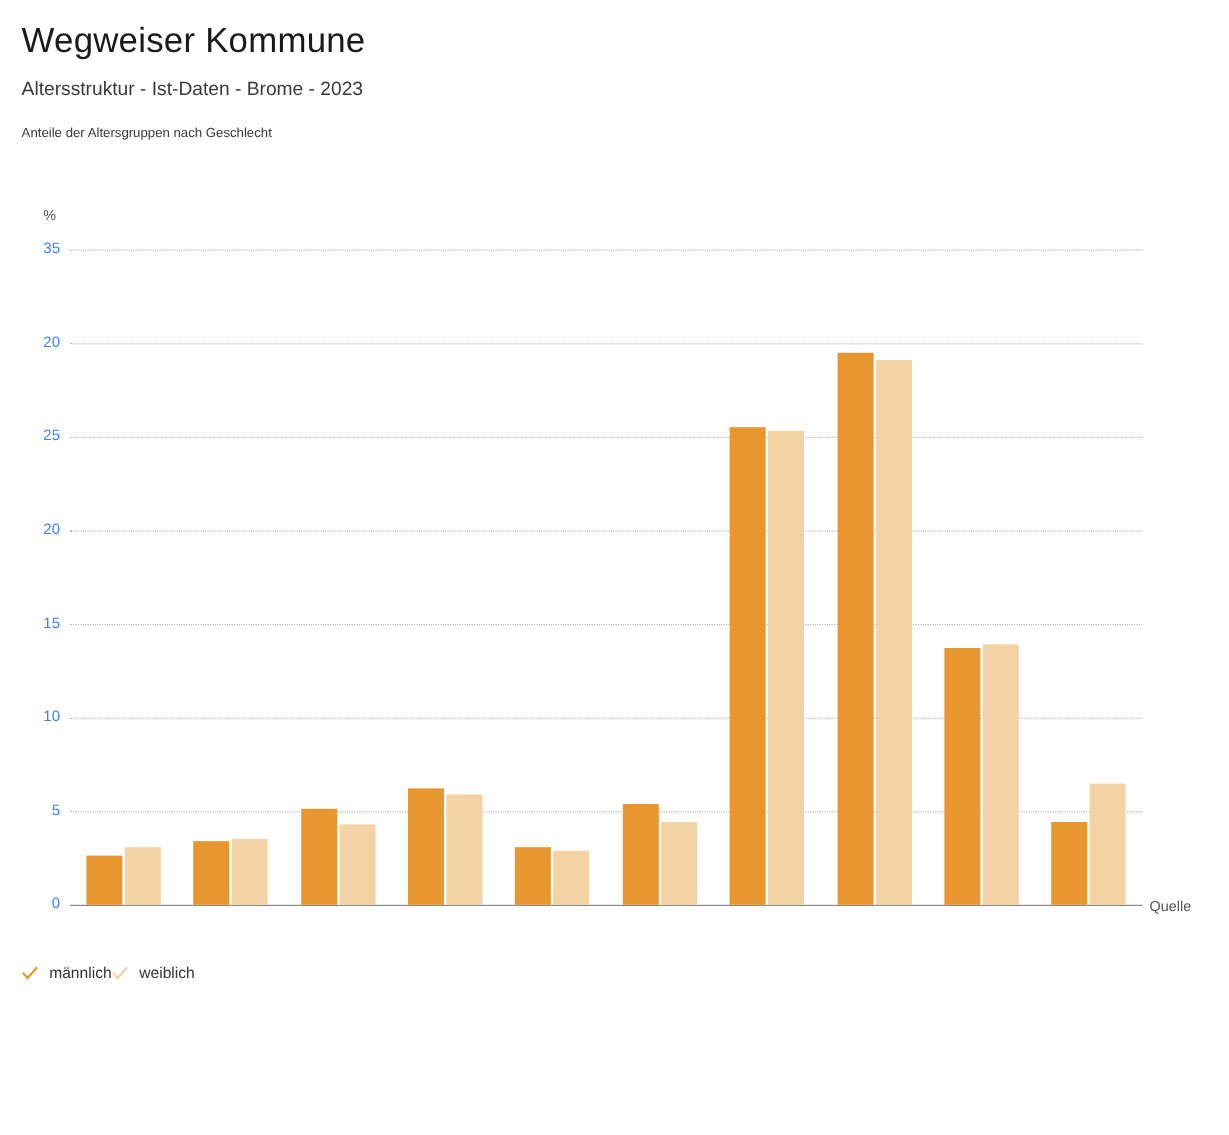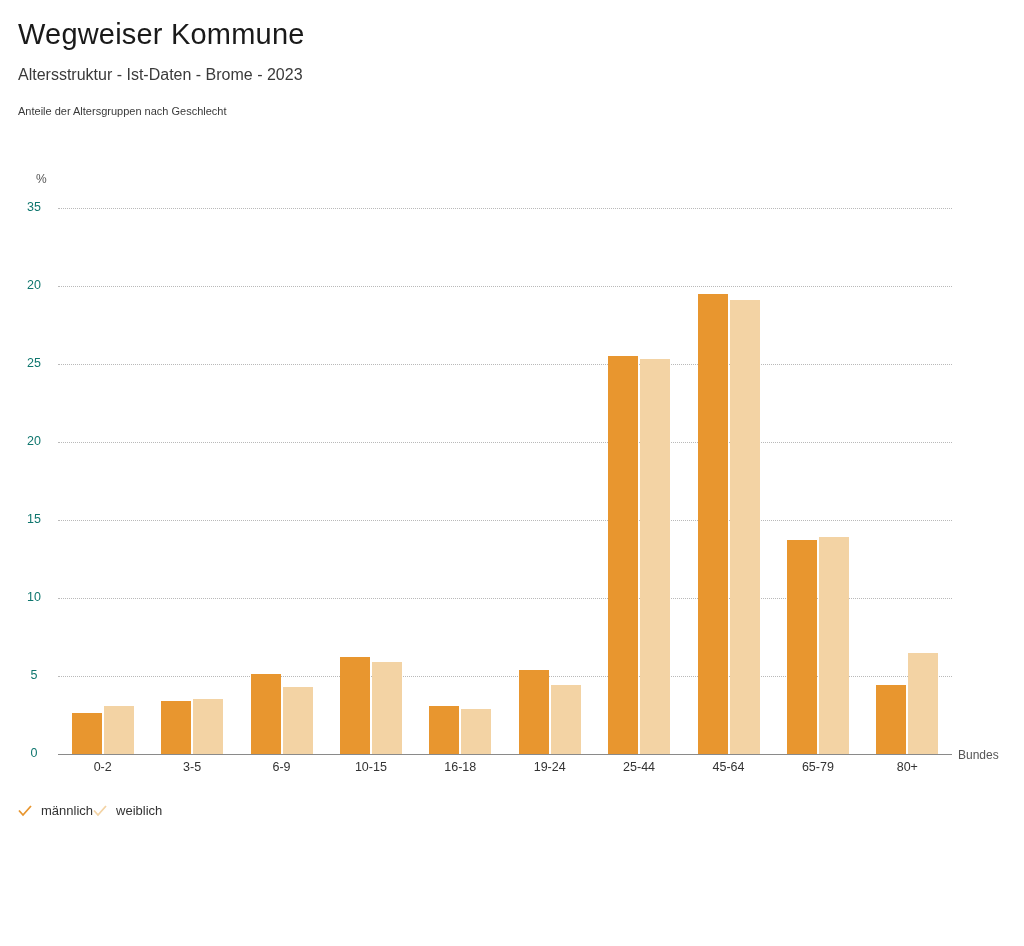--- a/index.html
+++ b/index.html
@@ -78,23 +78,23 @@
     width: 894px;
     height: 0;
     border-top: 1px dotted #b9b9b9;
   }
   .gridline.zero {
     border-top: 1px solid #8a8a8a;
   }
   .ylabel {
     position: absolute;
     width: 32px;
-    text-align: center;
+    text-align: right;
     font-size: 12.5px;
-    color: #0f766e;
+    color: #3b82f6;
     transform: translateY(-8px);
   }
 
   .bars {
     position: absolute;
     left: 0;
     top: 0;
     width: 894px;
     height: 546px;
   }
@@ -163,21 +163,21 @@
 </head>
 <body>
 
 <div class="page">
 
   <div class="title">Wegweiser Kommune</div>
   <div class="subtitle">Altersstruktur - Ist-Daten - Brome - 2023</div>
   <div class="subsubtitle">Anteile der Altersgruppen nach Geschlecht</div>
 
   <div class="unit-label">%</div>
-  <div class="x-unit-label">Bundes</div>
+  <div class="x-unit-label">Quelle</div>
 
   <div class="plot-area">
     <div id="gridlines">
         <div class="gridline zero" style="top: 546px;"></div>
         <div class="gridline" style="top: 468px;"></div>
         <div class="gridline" style="top: 390px;"></div>
         <div class="gridline" style="top: 312px;"></div>
         <div class="gridline" style="top: 234px;"></div>
         <div class="gridline" style="top: 156px;"></div>
         <div class="gridline" style="top: 78px;"></div>
@@ -230,32 +230,20 @@
   <div id="ylabels">
       <div class="ylabel" style="left: 18px; top: 754px;">0</div>
       <div class="ylabel" style="left: 18px; top: 676px;">5</div>
       <div class="ylabel" style="left: 18px; top: 598px;">10</div>
       <div class="ylabel" style="left: 18px; top: 520px;">15</div>
       <div class="ylabel" style="left: 18px; top: 442px;">20</div>
       <div class="ylabel" style="left: 18px; top: 364px;">25</div>
       <div class="ylabel" style="left: 18px; top: 286px;">20</div>
       <div class="ylabel" style="left: 18px; top: 208px;">35</div>
     </div>
-  <div class="xlabels" id="xlabels">
-      <div class="xlabel" style="left: 44.7px;">0-2</div>
-      <div class="xlabel" style="left: 134.1px;">3-5</div>
-      <div class="xlabel" style="left: 223.5px;">6-9</div>
-      <div class="xlabel" style="left: 312.9px;">10-15</div>
-      <div class="xlabel" style="left: 402.3px;">16-18</div>
-      <div class="xlabel" style="left: 491.7px;">19-24</div>
-      <div class="xlabel" style="left: 581.1px;">25-44</div>
-      <div class="xlabel" style="left: 670.5px;">45-64</div>
-      <div class="xlabel" style="left: 759.9px;">65-79</div>
-      <div class="xlabel" style="left: 849.3px;">80+</div>
-    </div>
 
   <div class="legend" id="legend">
       <div class="legend-item">
         <span class="check">
           <svg width="14" height="14" viewBox="0 0 14 14">
             <path d="M1 6.5 L5 11 L13 2" fill="none" stroke="#e8962f" stroke-width="1.8"></path>
           </svg>
         </span>
         <span>männlich</span>
       </div>

